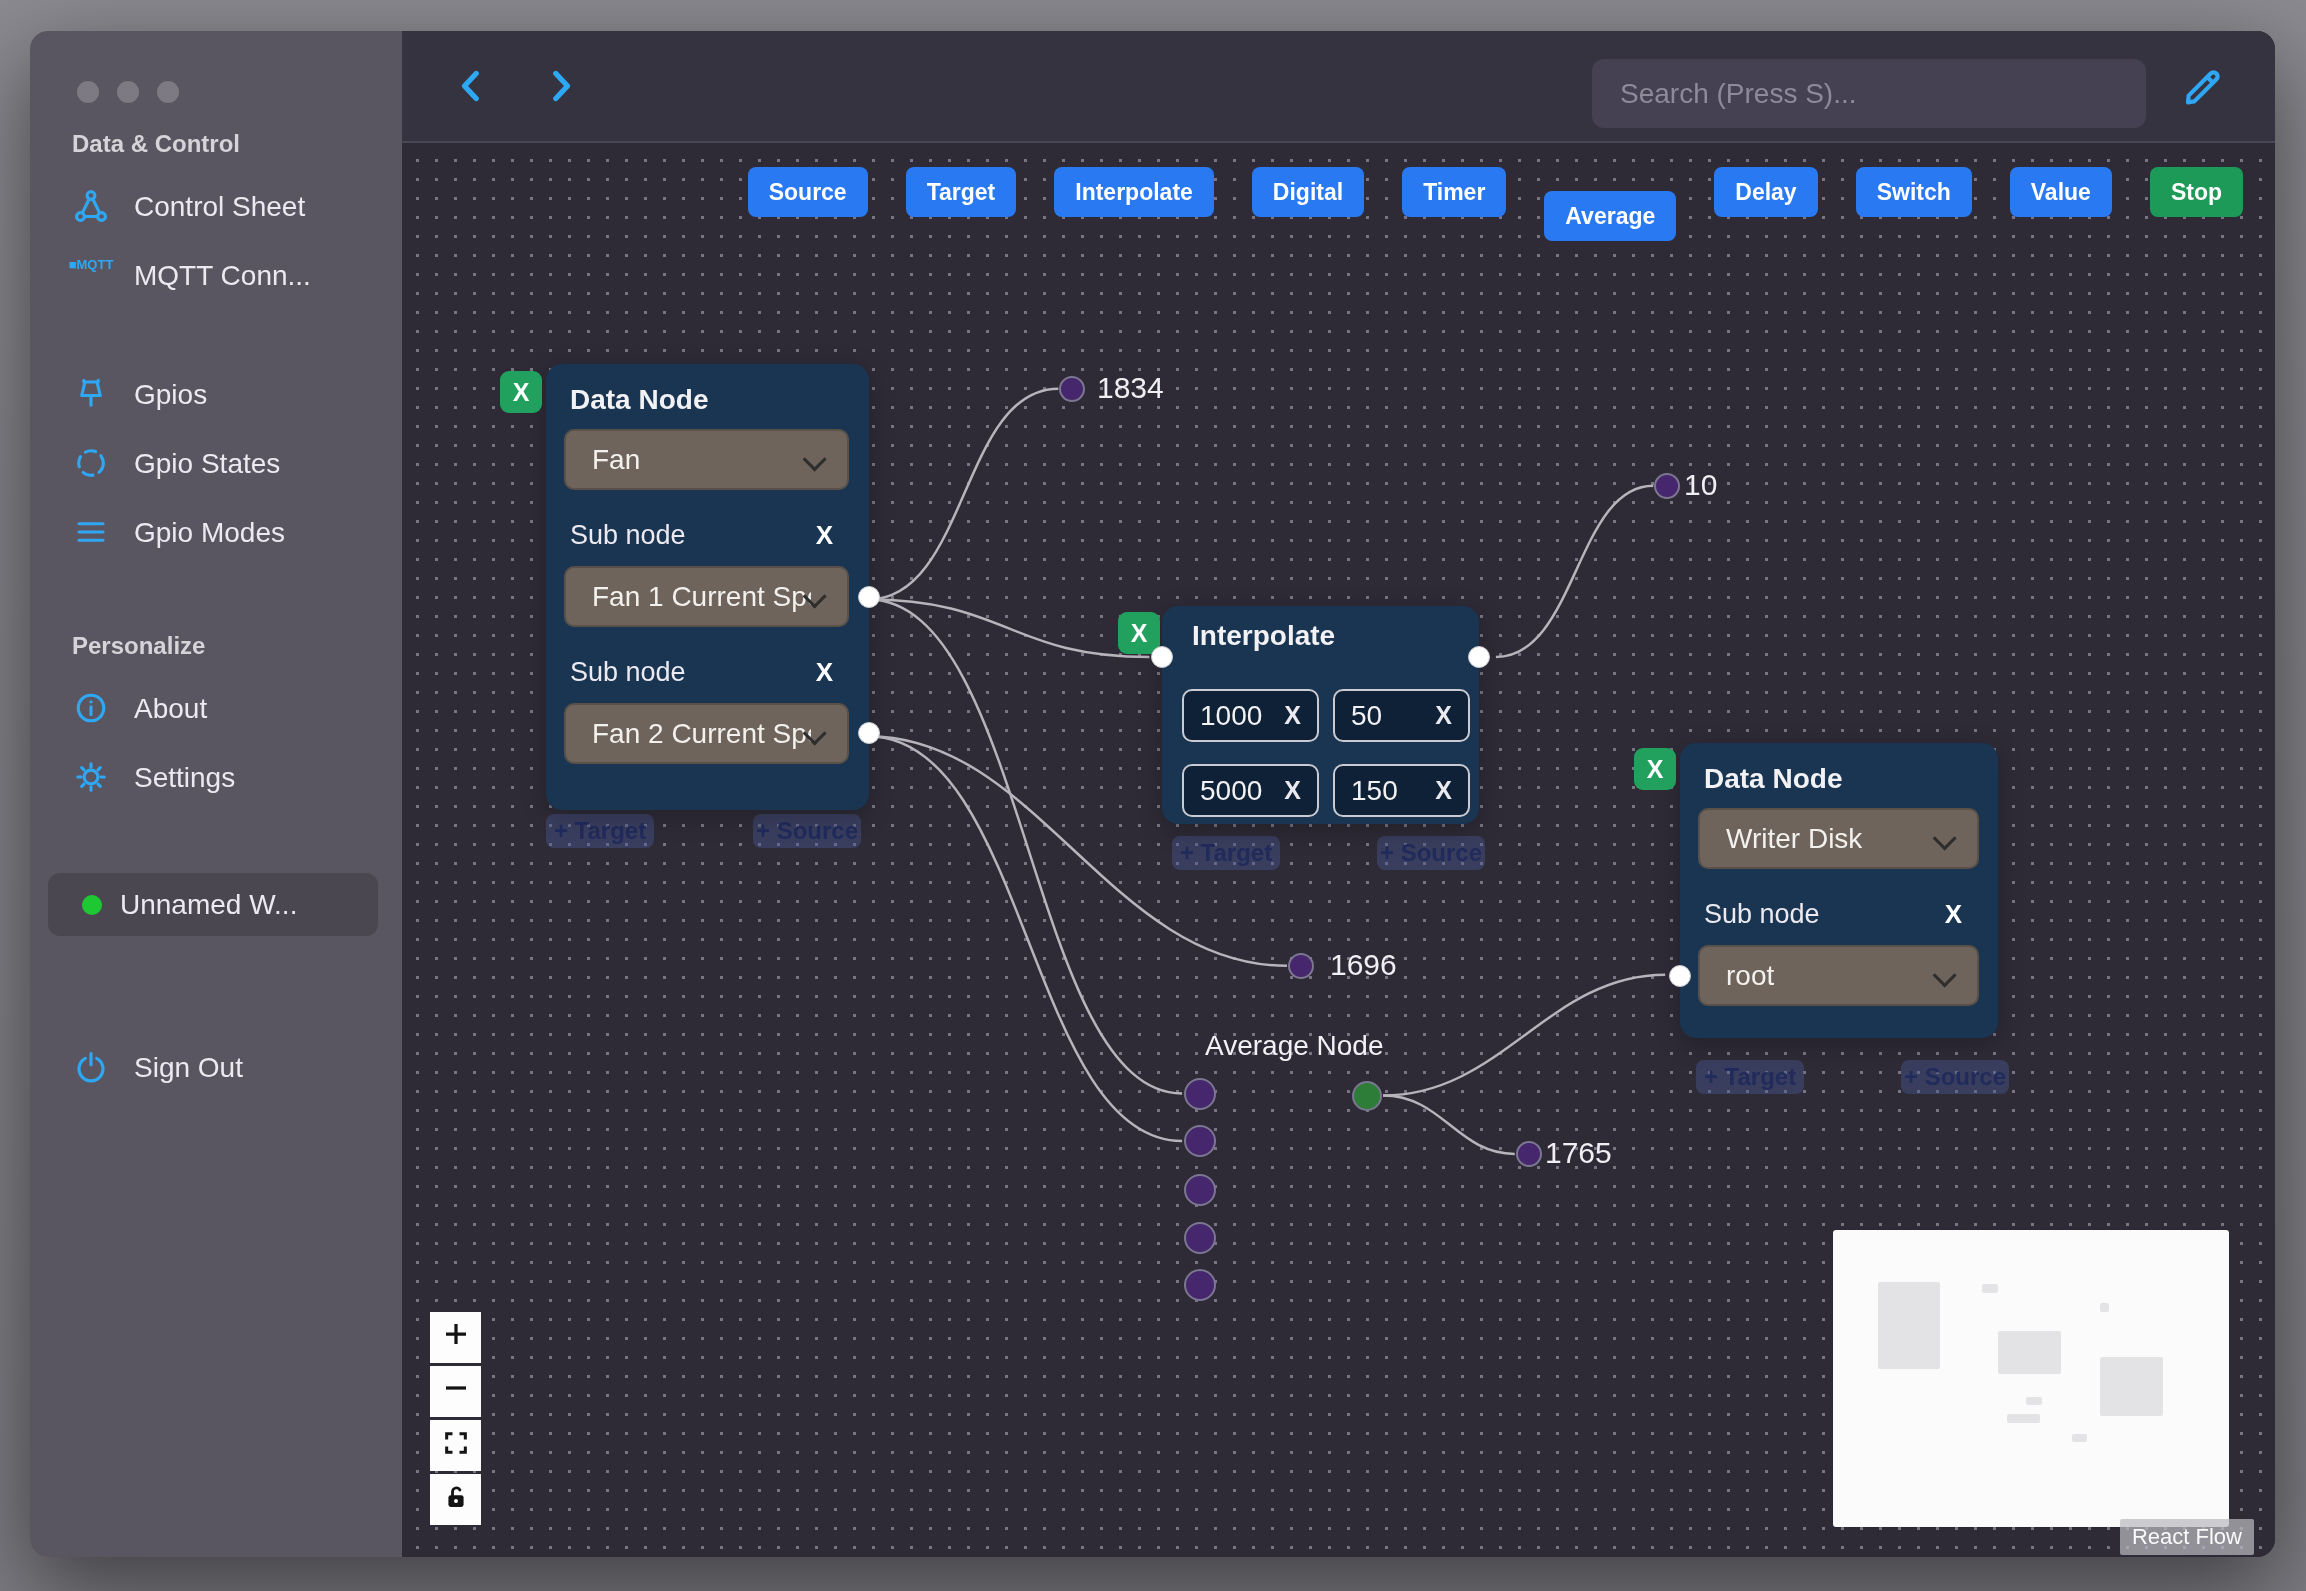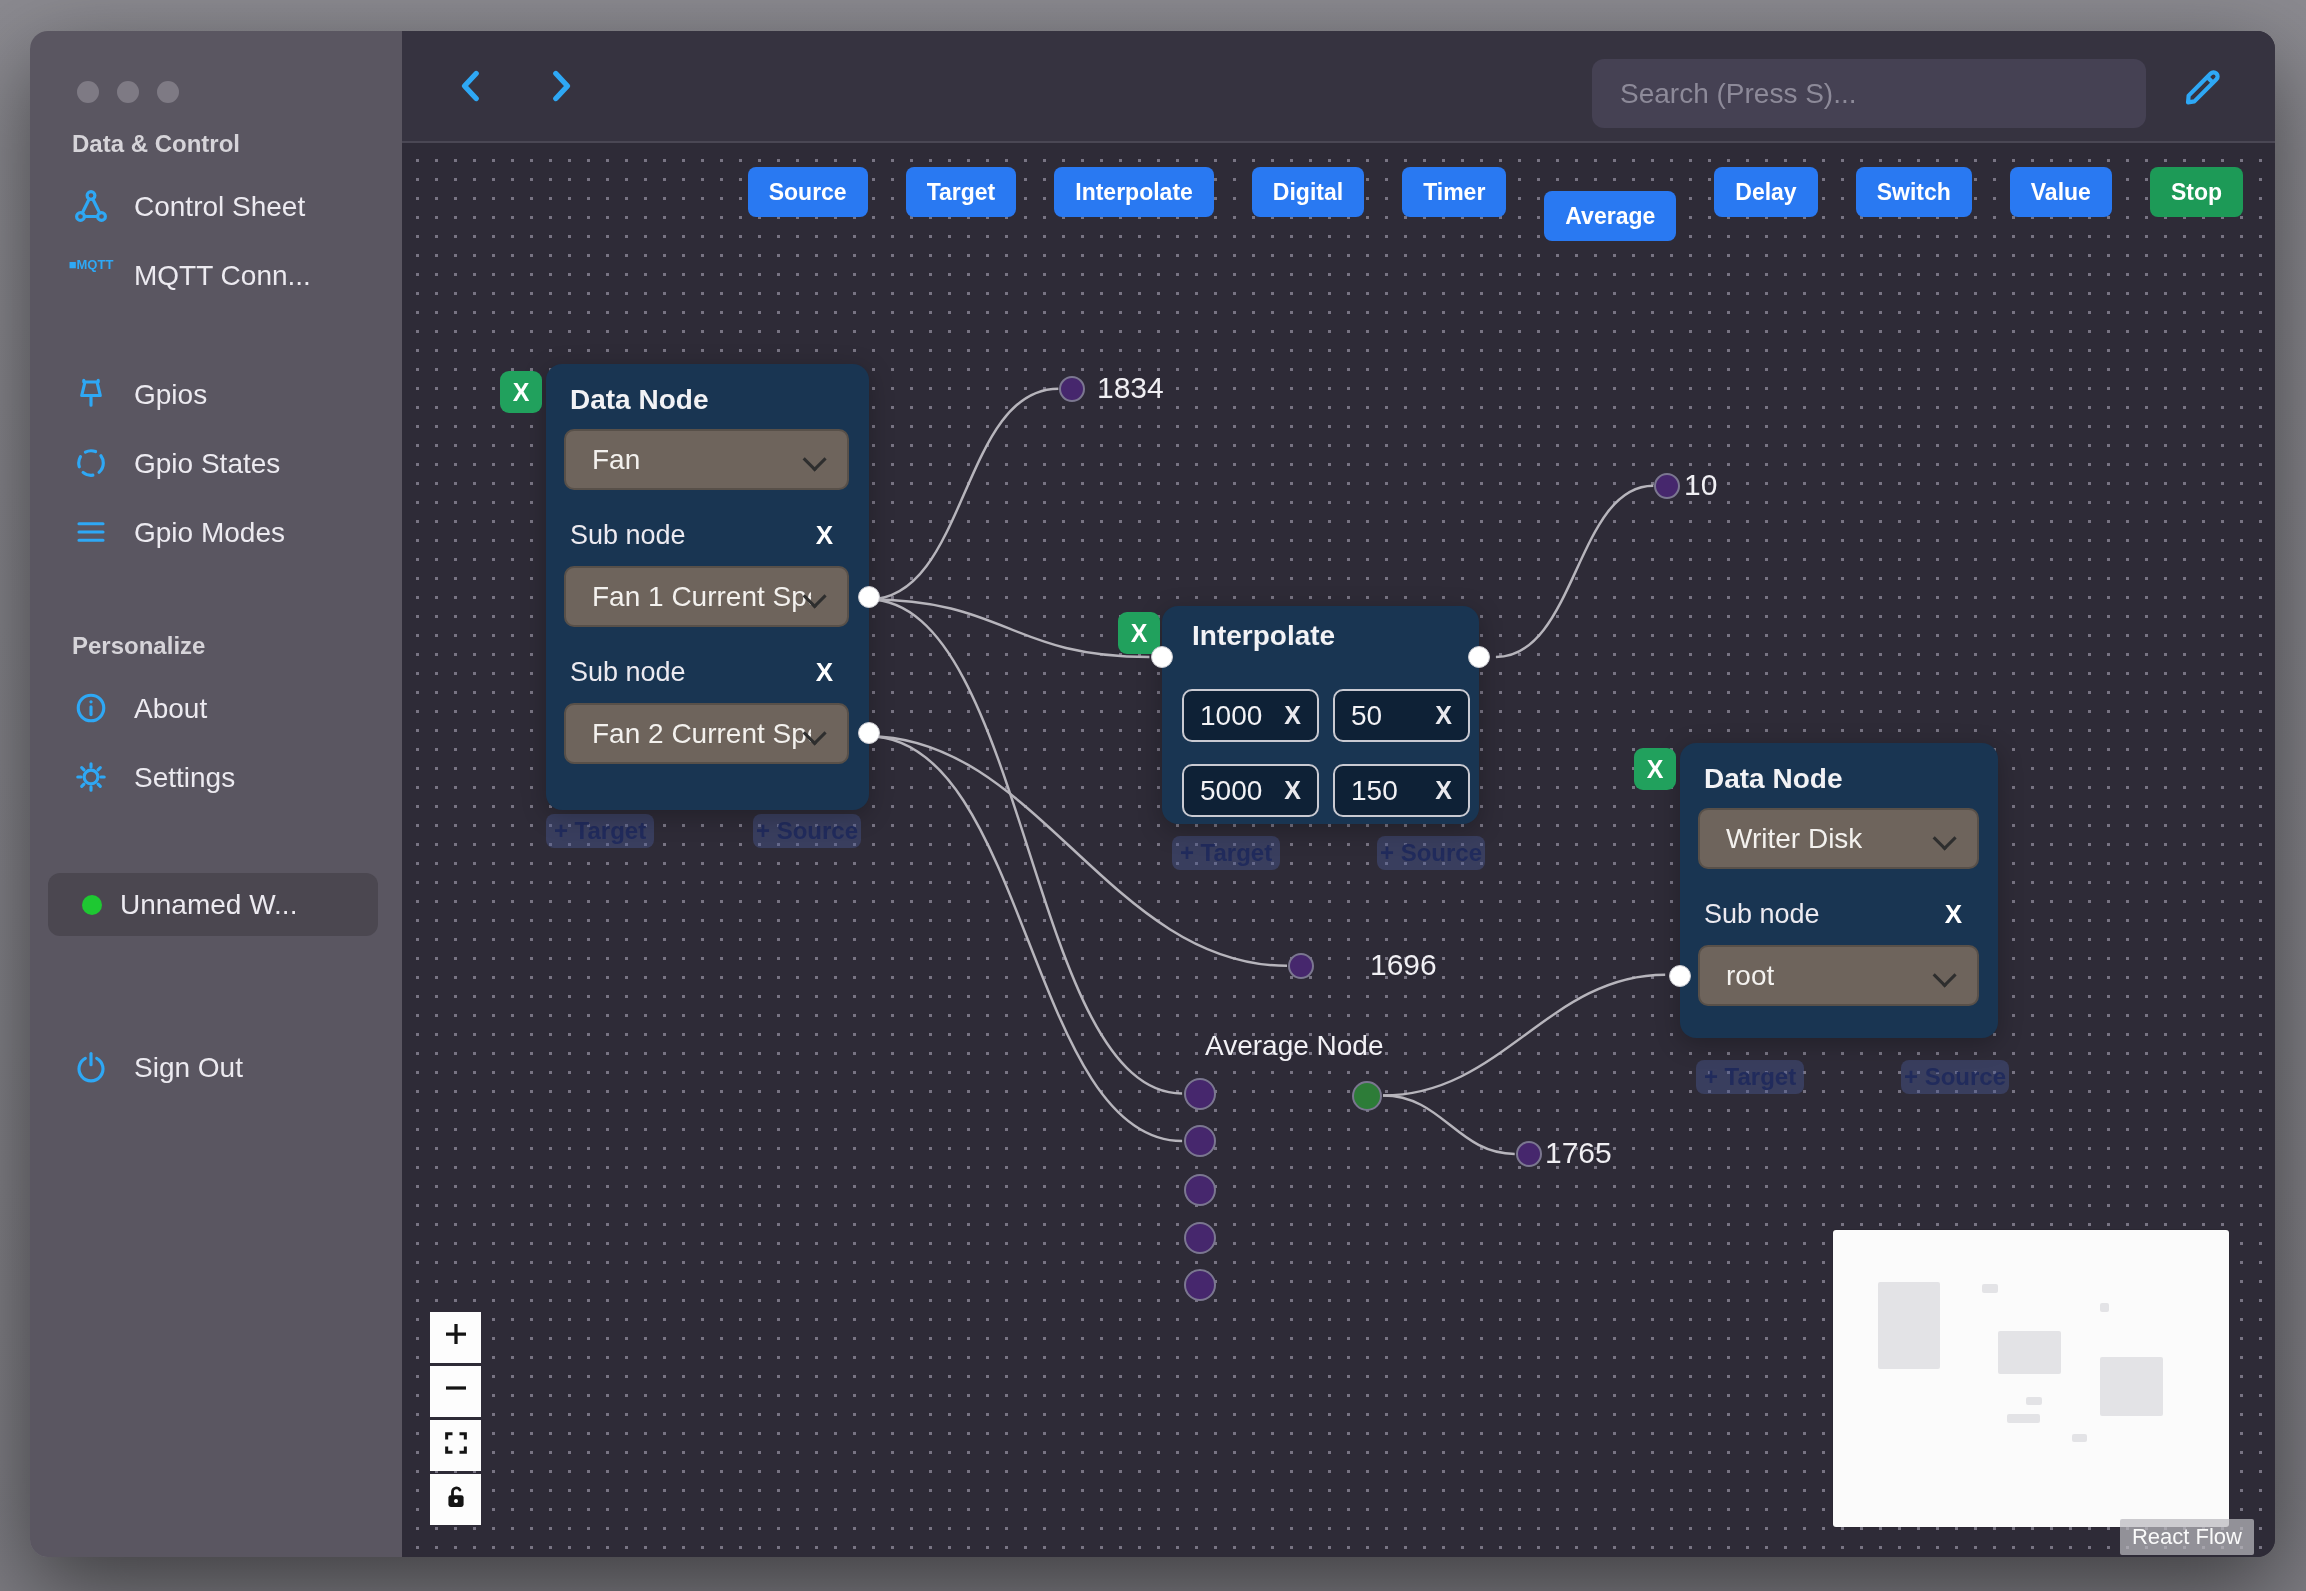--- a/index.html
+++ b/index.html
@@ -317,21 +317,21 @@
           <span class="flowdot purple" style="left: 782px; top: 1126px; width: 32px; height: 32px;"></span>
           <span class="flowdot green" style="left: 950px; top: 938px; width: 30px; height: 30px;"></span>
         </div>
 
       <div id="value-dots">
           <span class="flowdot purple" style="left: 657px; top: 233px; width: 26px; height: 26px;"></span>
           <div class="elabel" style="left: 695px; top: 228px;">1834</div>
           <span class="flowdot purple" style="left: 1252px; top: 330px; width: 26px; height: 26px;"></span>
           <div class="elabel" style="left: 1282px; top: 325px;">10</div>
           <span class="flowdot purple" style="left: 886px; top: 810px; width: 26px; height: 26px;"></span>
-          <div class="elabel" style="left: 968px; top: 805px;">1696</div>
+          <div class="elabel" style="left: 928px; top: 805px;">1696</div>
           <span class="flowdot purple" style="left: 1114px; top: 998px; width: 26px; height: 26px;"></span>
           <div class="elabel" style="left: 1143px; top: 993px;">1765</div>
         </div>
       <div id="pills">
           <div class="pill" style="left: 144px; top: 671px;">+ Target</div>
           <div class="pill" style="left: 351px; top: 671px;">+ Source</div>
           <div class="pill" style="left: 770px; top: 693px;">+ Target</div>
           <div class="pill" style="left: 975px; top: 693px;">+ Source</div>
           <div class="pill" style="left: 1294px; top: 917px;">+ Target</div>
           <div class="pill" style="left: 1499px; top: 917px;">+ Source</div>

